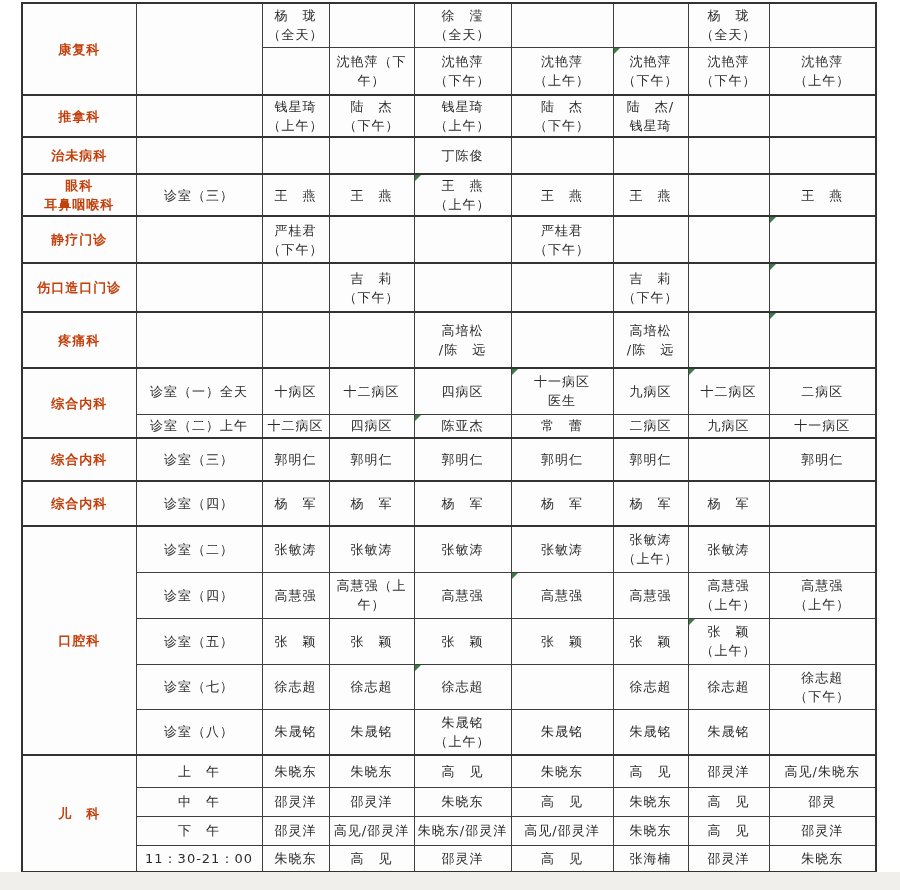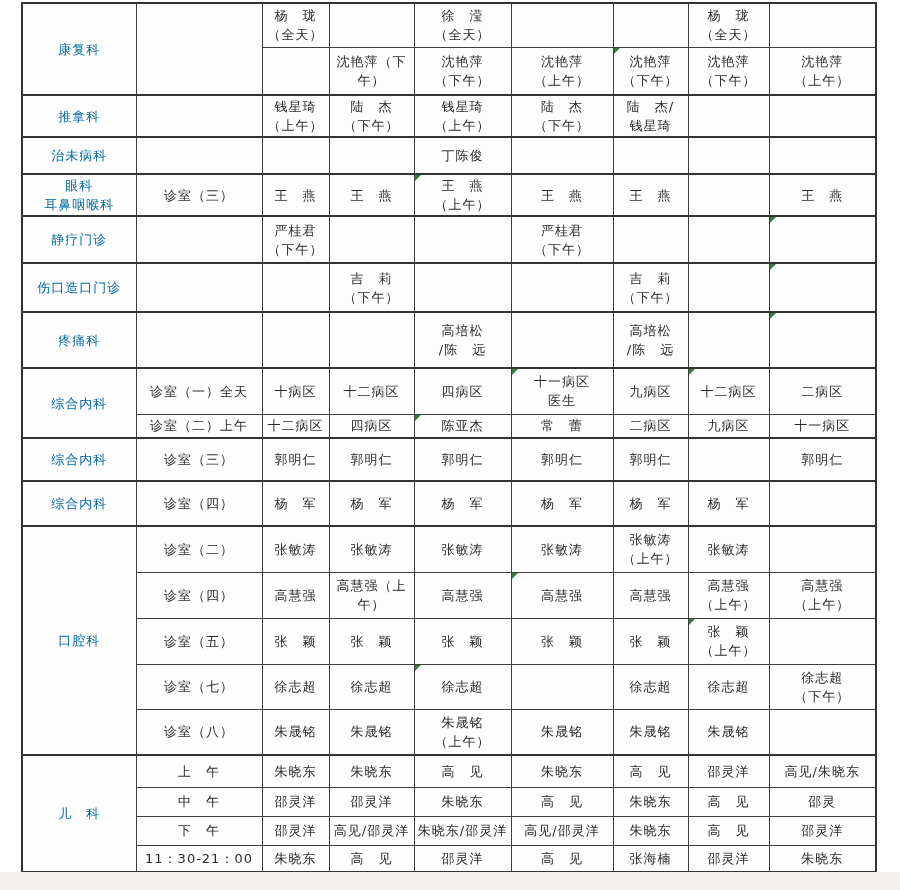--- a/index.html
+++ b/index.html
@@ -19,21 +19,21 @@
   }
   table.sched td{
     border:1px solid #3f3f3f;
     text-align:center;vertical-align:middle;
     font-size:13px;line-height:19px;letter-spacing:1px;
     white-space:pre-line;padding:1px 1px;overflow:visible;
     background:#fdfdfd;
   }
   tr.s > td{border-top:2px solid #333333;}
   td.d{
-    background:#e3eedb;font-weight:normal;font-size:14px;color:#0369a1;
+    background:#e3eedb;font-weight:bold;font-size:14px;color:#c2410c;
     letter-spacing:1px;
   }
   td.r{font-size:13px;letter-spacing:1px;}
   td.m{position:relative;}
   td.m::before{
     content:"";position:absolute;left:0;top:0;width:0;height:0;
     border-left:6px solid #3a7d44;border-bottom:6px solid transparent;
   }
 </style>
 </head>

